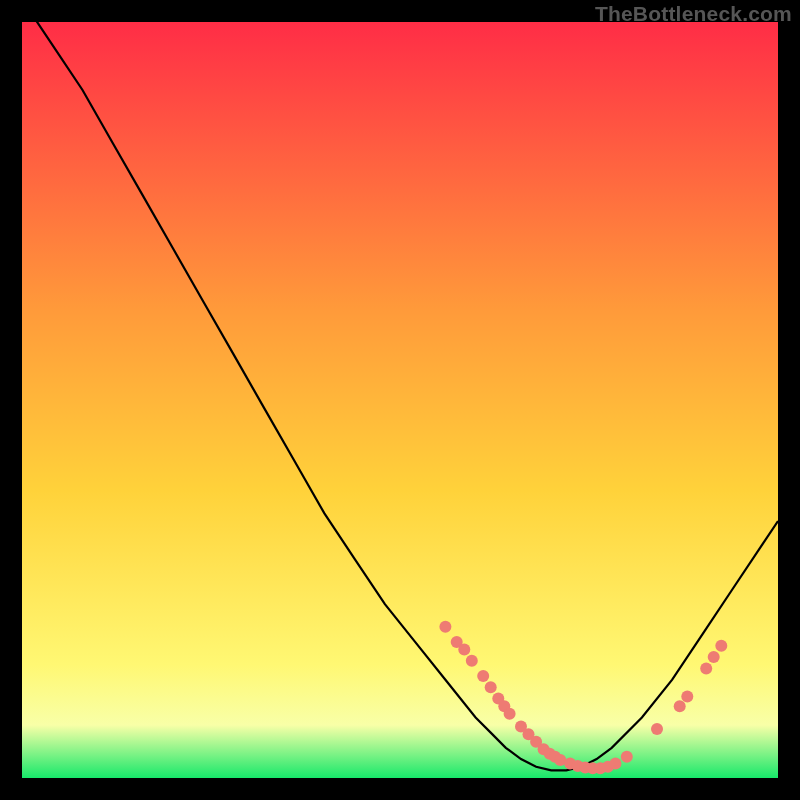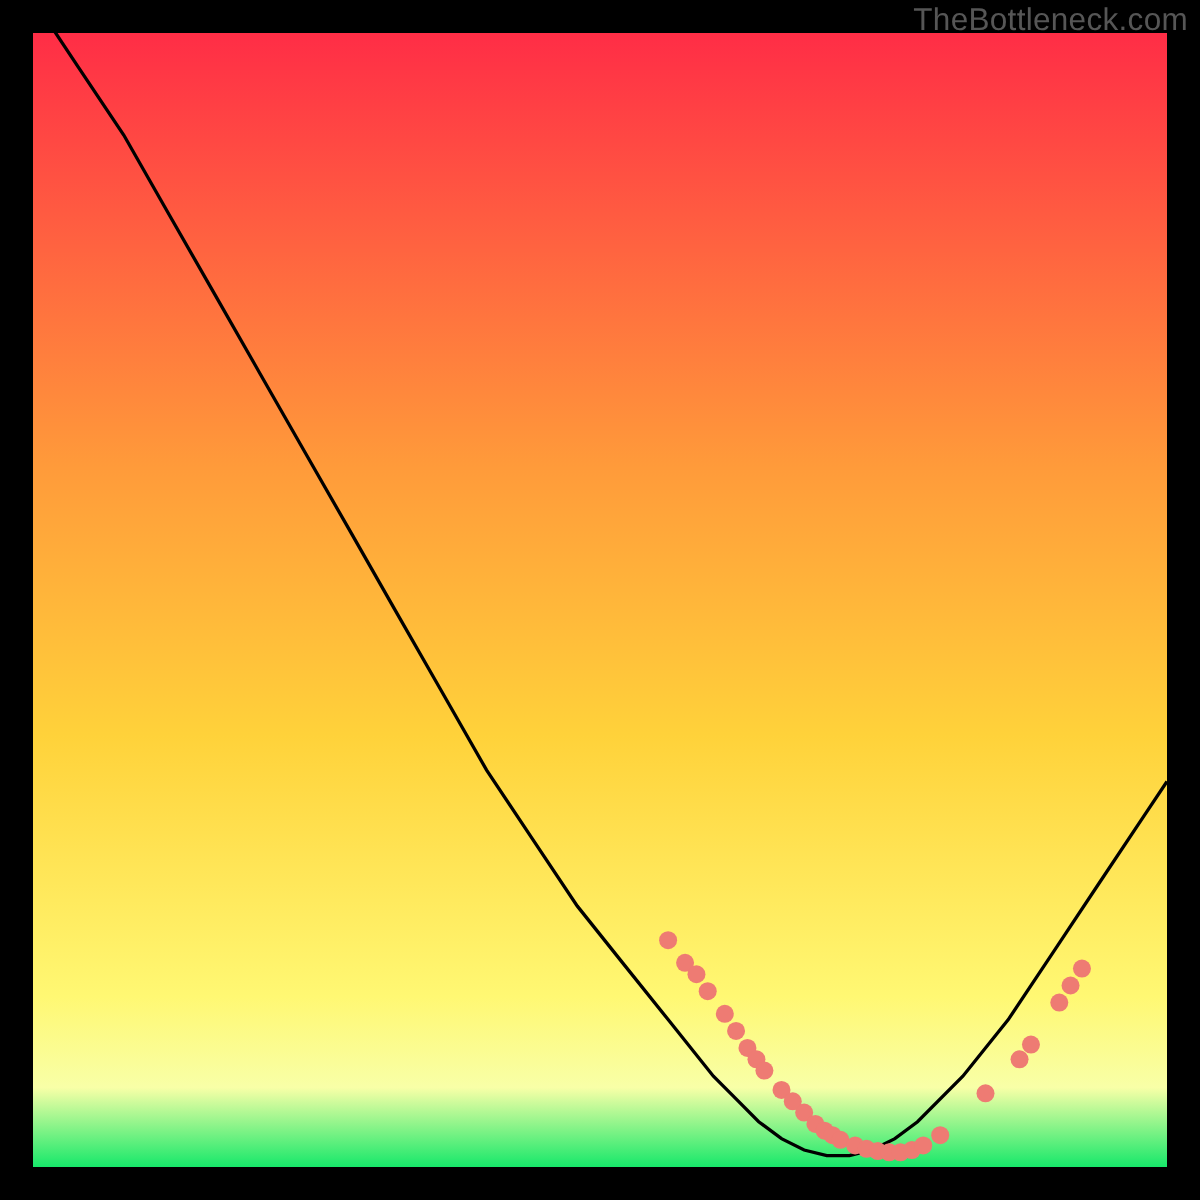--- a/index.html
+++ b/index.html
@@ -14,21 +14,21 @@
     position: absolute;
     left: 22px; top: 22px;
     width: 756px; height: 756px;
     overflow: hidden;
   }
   .watermark {
     position: absolute;
     top: 2px; right: 8px;
     font-family: Arial, Helvetica, sans-serif;
     font-size: 21px;
-    font-weight: 400;
+    font-weight: 700;
     color: #565656;
     letter-spacing: 0.2px;
   }
   svg { display: block; }
 </style>
 </head>
 <body>
 
 <div class="frame">
   <div class="plot">

